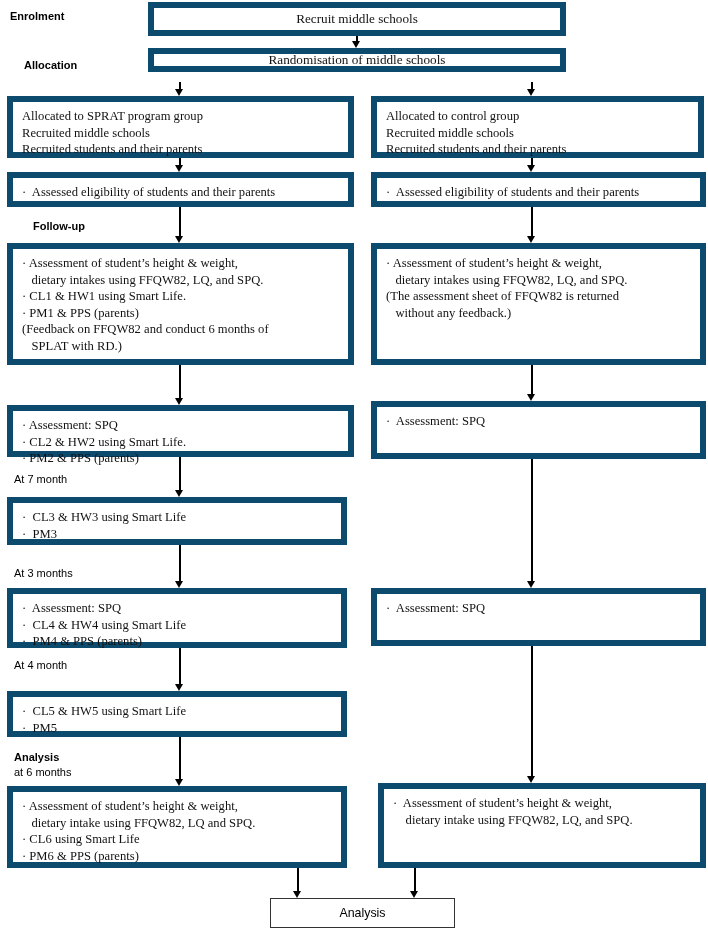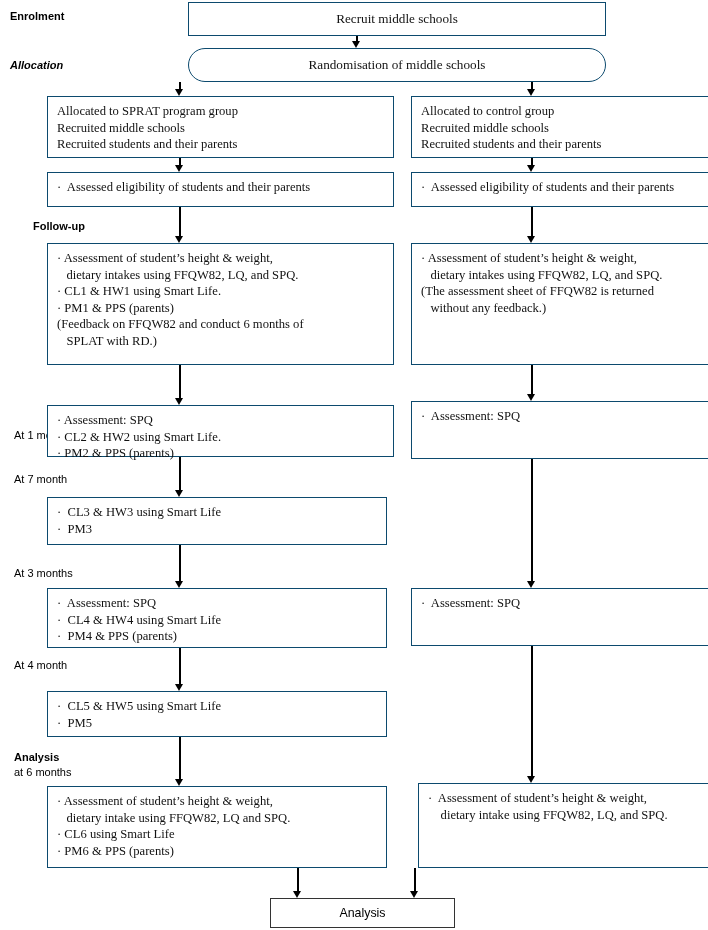--- a/index.html
+++ b/index.html
@@ -6,24 +6,23 @@
   #canvas{
     position:relative;
     width:708px;height:930px;
     background:#ffffff;
     font-family:"Liberation Serif", serif;
     overflow:hidden;
   }
   .box{
     position:absolute;
     box-sizing:border-box;
-    border:1px solid #0c4a6e;
+    border:6px solid #0c4a6e;
     background:#fff;
     color:#000;
-    margin-left:40px;
   }
   .box-text{
     position:absolute;
     left:0;top:0;right:0;
     padding:6px 9px 0 9px;
     font-size:12.6px;
     line-height:16.5px;
     white-space:pre-wrap;
     color:#111;
   }
@@ -60,21 +59,21 @@
     font-size:12.4px;
     color:#000;
   }
 </style>
 </head>
 <body>
 
 <div id="canvas">
   <div id="stage-labels">
       <div class="stage-label bold" style="left: 10px; top: 9px;">Enrolment</div>
-      <div class="stage-label bold" style="left: 10px; top: 58px; font-style: italic;">Allocation</div>
+      <div class="stage-label bold" style="left: 24px; top: 58px;">Allocation</div>
       <div class="stage-label bold" style="left: 17px; top: 219px; padding-left: 16px;">Follow-up</div>
       <div class="stage-label" style="left: 14px; top: 380px; margin-top: 48px;">At 1 month</div>
       <div class="stage-label" style="left: 14px; top: 472px;">At 7 month</div>
       <div class="stage-label" style="left: 14px; top: 566px;">At 3 months</div>
       <div class="stage-label" style="left: 14px; top: 658px;">At 4 month</div>
       <div class="stage-label bold" style="left: 14px; top: 750px;">Analysis</div>
       <div class="stage-label" style="left: 14px; top: 765px;">at 6 months</div>
     </div>
   <div id="connector-layer">
       <div class="vline" style="left: 356.2px; top: 36px; height: 5px;"></div>
@@ -109,21 +108,21 @@
       <div class="arrow-head" style="left: 527.4px; top: 776px;"></div>
       <div class="vline" style="left: 297.2px; top: 868px; height: 23px;"></div>
       <div class="arrow-head" style="left: 293.4px; top: 891px;"></div>
       <div class="vline" style="left: 414.2px; top: 868px; height: 23px;"></div>
       <div class="arrow-head" style="left: 410.4px; top: 891px;"></div>
     </div>
   <div id="boxes">
       <div class="box" style="left: 148px; top: 2px; width: 418px; height: 34px;">
         <div class="box-center">Recruit middle schools</div>
       </div>
-      <div class="box" style="left: 148px; top: 48px; width: 418px; height: 34px; border-radius: 17px;">
+      <div class="box" style="left: 148px; top: 48px; width: 418px; height: 24px;">
         <div class="box-center">Randomisation of middle schools</div>
       </div>
       <div class="box" style="left: 7px; top: 96px; width: 347px; height: 62px;">
         <div class="box-text">Allocated to SPRAT program group
 Recruited middle schools
 Recruited students and their parents</div>
       </div>
       <div class="box" style="left: 371px; top: 96px; width: 333px; height: 62px;">
         <div class="box-text">Allocated to control group
 Recruited middle schools

